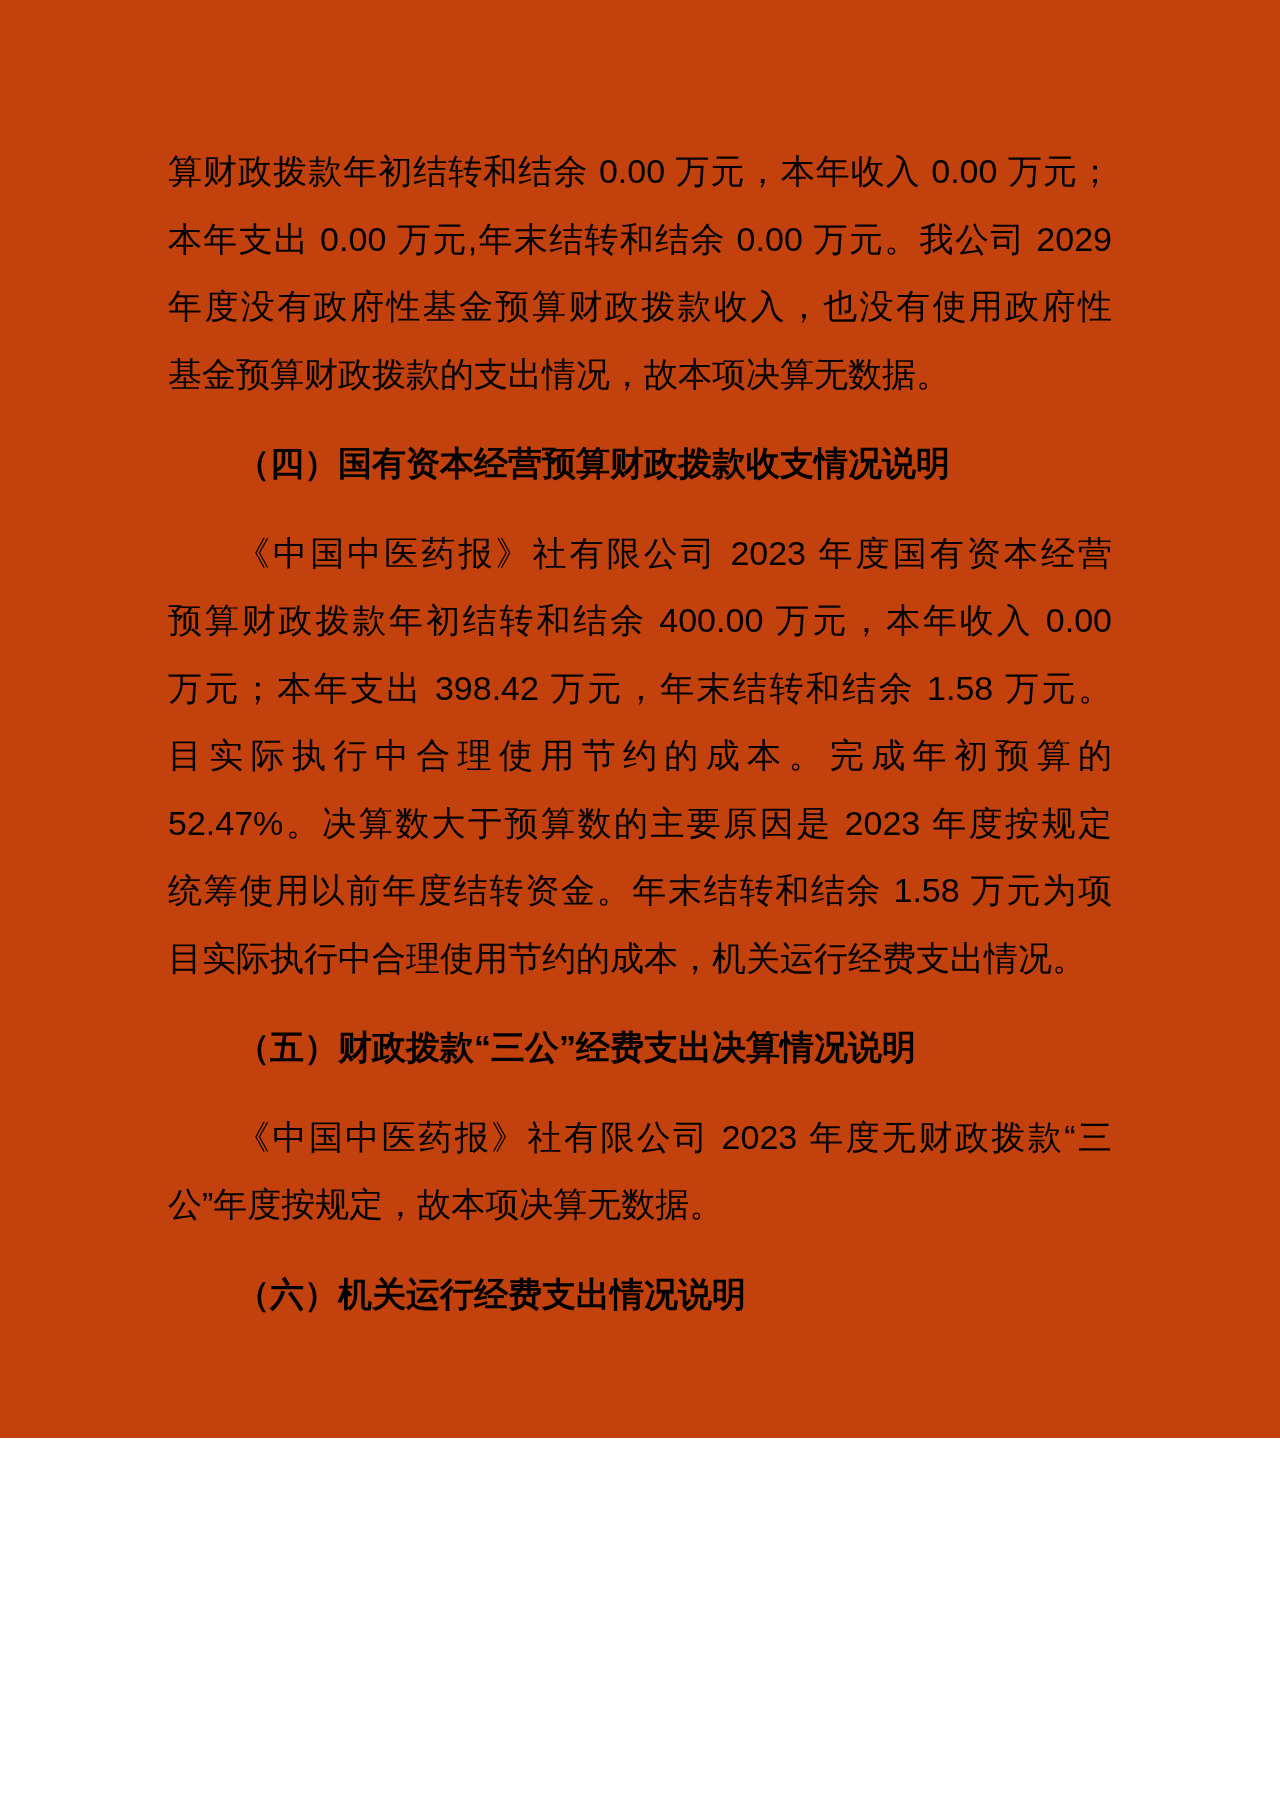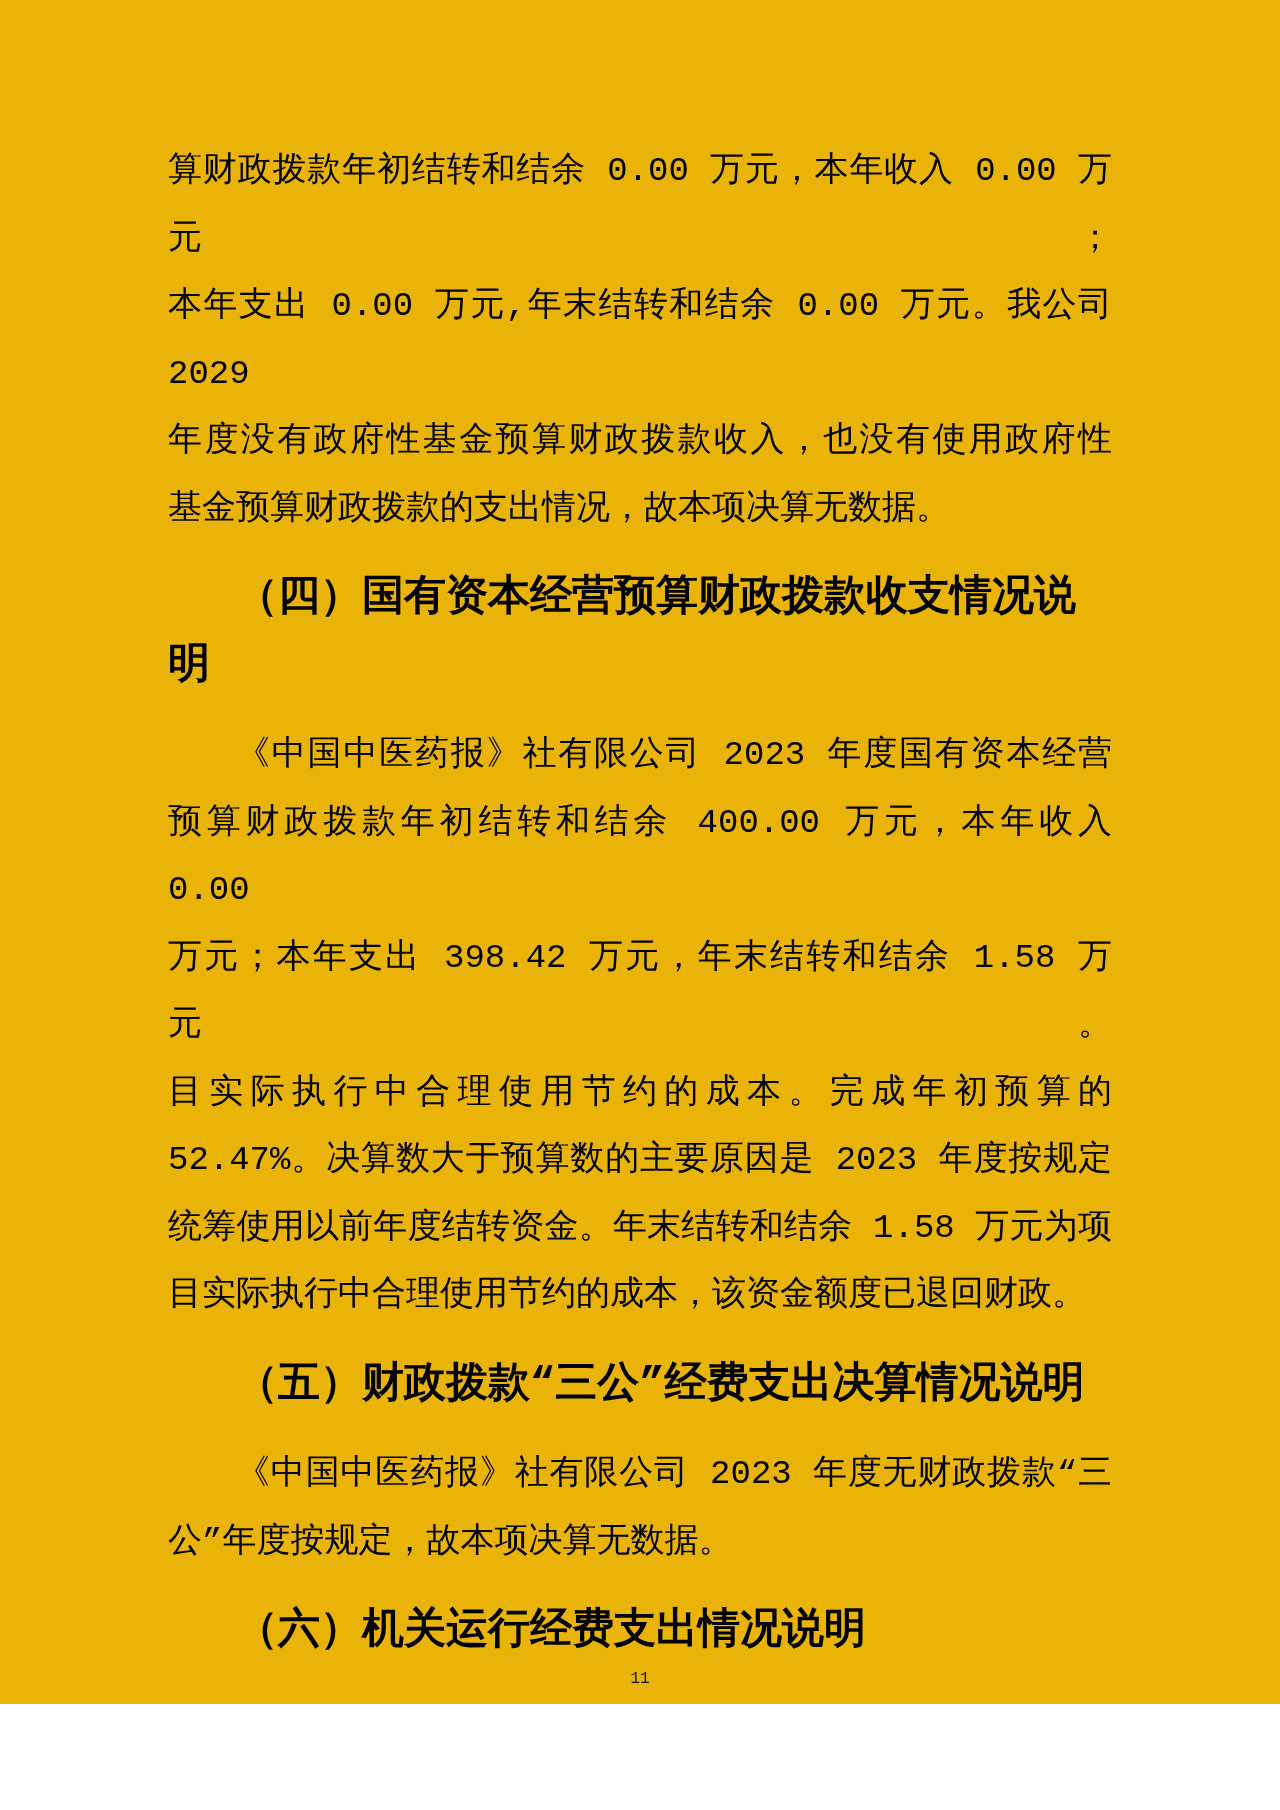--- a/index.html
+++ b/index.html
@@ -3,24 +3,24 @@
 <meta charset="utf-8">
 <style>
   html, body {
     margin: 0;
     padding: 0;
     background: #ffffff;
   }
   .page {
     position: relative;
     width: 1280px;
-    height: 1704px;
-    background: #eab308;
+    height: 1438px;
+    background: #c2410c;
     color: #000000;
-    font-family: Liberation Mono, monospace;
+    font-family: Liberation Sans, sans-serif;
     overflow: hidden;
   }
   .content {
     position: absolute;
     left: 168px;
     top: 138px;
     width: 944px;
   }
   .para {
     margin: 0;
@@ -34,21 +34,21 @@
     white-space: normal;
   }
   .line.last {
     text-align: center;
     text-align-last: left;
   }
   .line.indent {
     text-indent: 68px;
   }
   .heading {
-    font-size: 42px;
+    font-size: 34px;
     line-height: 67.5px;
     font-weight: bold;
     text-indent: 68px;
     margin: 22px 0;
   }
   .page-num {
     position: absolute;
     top: 1664px;
     left: 0;
     width: 100%;
@@ -70,21 +70,21 @@
         <div class="line last">基金预算财政拨款的支出情况，故本项决算无数据。</div>
       </div>
       <div class="heading">（四）国有资本经营预算财政拨款收支情况说明</div>
       <div class="para">
         <div class="line indent">《中国中医药报》社有限公司 2023 年度国有资本经营</div>
         <div class="line">预算财政拨款年初结转和结余 400.00 万元，本年收入 0.00</div>
         <div class="line">万元；本年支出 398.42 万元，年末结转和结余 1.58 万元。</div>
         <div class="line">目实际执行中合理使用节约的成本。完成年初预算的</div>
         <div class="line">52.47%。决算数大于预算数的主要原因是 2023 年度按规定</div>
         <div class="line">统筹使用以前年度结转资金。年末结转和结余 1.58 万元为项</div>
-        <div class="line last">目实际执行中合理使用节约的成本，该资金额度已退回财政。</div>
+        <div class="line last">目实际执行中合理使用节约的成本，机关运行经费支出情况。</div>
       </div>
       <div class="heading">（五）财政拨款“三公”经费支出决算情况说明</div>
       <div class="para">
         <div class="line indent">《中国中医药报》社有限公司 2023 年度无财政拨款“三</div>
         <div class="line last">公”年度按规定，故本项决算无数据。</div>
       </div>
       <div class="heading">（六）机关运行经费支出情况说明</div>
     </div>
   <div class="page-num">
     <span>11</span>

